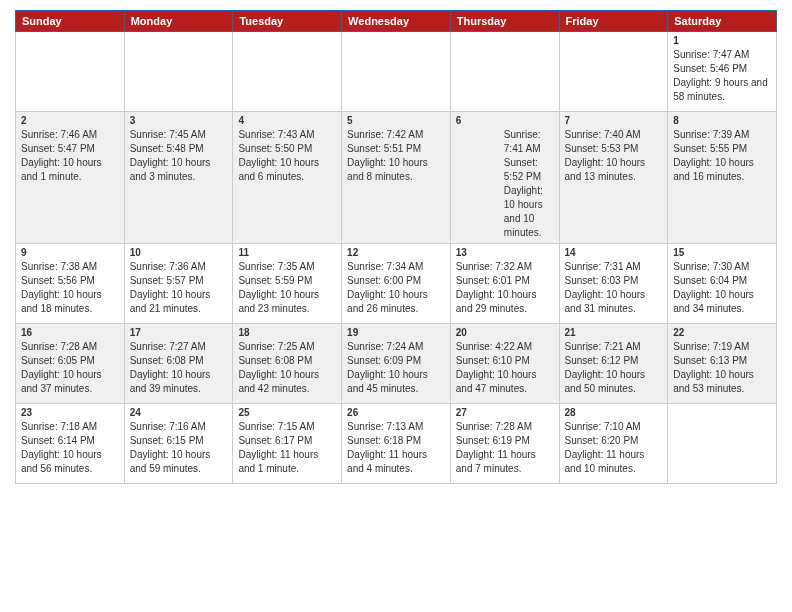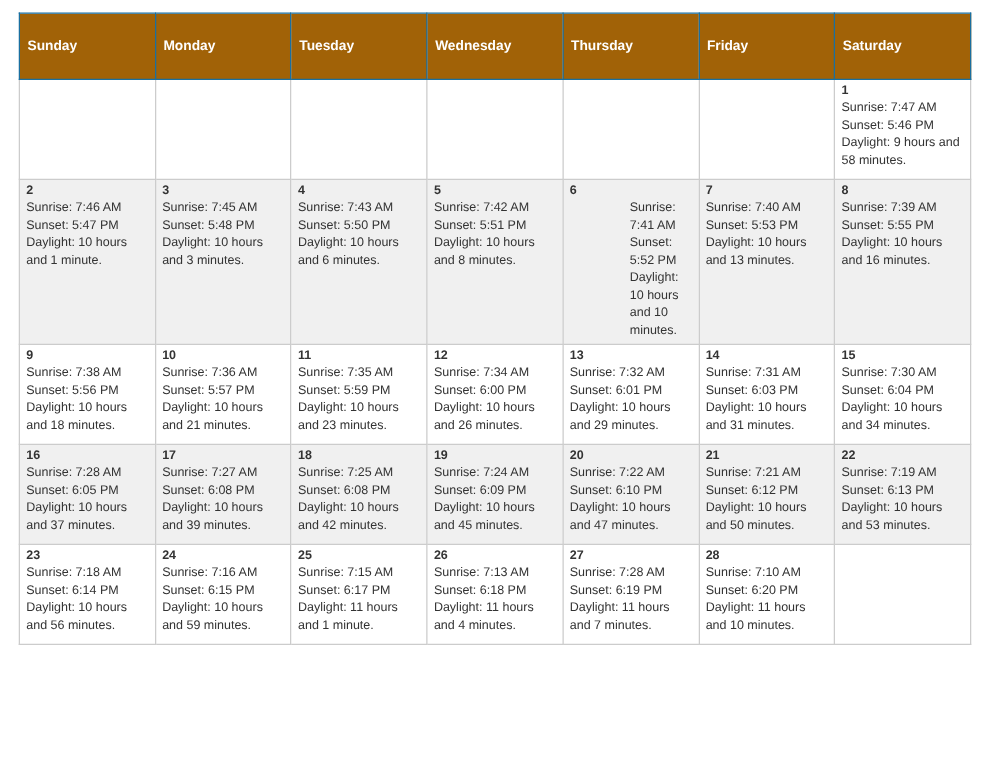--- a/index.html
+++ b/index.html
@@ -12,25 +12,25 @@
     .logo { display: flex; align-items: center; }
     .logo-icon { width: 30px; height: 30px; margin-right: 4px; }
     
     .title-block { text-align: right; }
     .month-year { font-size: 32px; font-weight: bold; color: #333; }
     .location { font-size: 14px; color: #333; }
     
     .calendar { width: 100%; border-collapse: collapse; }
     
     .calendar th {
-      background-color: #a16207;
+      background-color: #b91c1c;
       color: white;
       font-size: 11px;
       font-weight: bold;
-      padding: 20px 6px;
+      padding: 4px 6px;
       text-align: left;
       border: 1px solid #1a6fa0;
     }
     
     .calendar td {
       border: 1px solid #ccc;
       vertical-align: top;
       padding: 3px 5px;
       font-size: 9px;
       color: #333;
@@ -194,21 +194,21 @@
 Daylight: 10 hours and 42 minutes.</div>
           </td>
           <td>
             <span class="day-num">19</span>
             <div class="day-info" style="white-space: pre-line;">Sunrise: 7:24 AM
 Sunset: 6:09 PM
 Daylight: 10 hours and 45 minutes.</div>
           </td>
           <td>
             <span class="day-num">20</span>
-            <div class="day-info" style="white-space: pre-line;">Sunrise: 7:22 AM
+            <div class="day-info" style="white-space: pre-line;">Sunrise: 4:22 AM
 Sunset: 6:10 PM
 Daylight: 10 hours and 47 minutes.</div>
           </td>
           <td>
             <span class="day-num">21</span>
             <div class="day-info" style="white-space: pre-line;">Sunrise: 7:21 AM
 Sunset: 6:12 PM
 Daylight: 10 hours and 50 minutes.</div>
           </td>
           <td>

